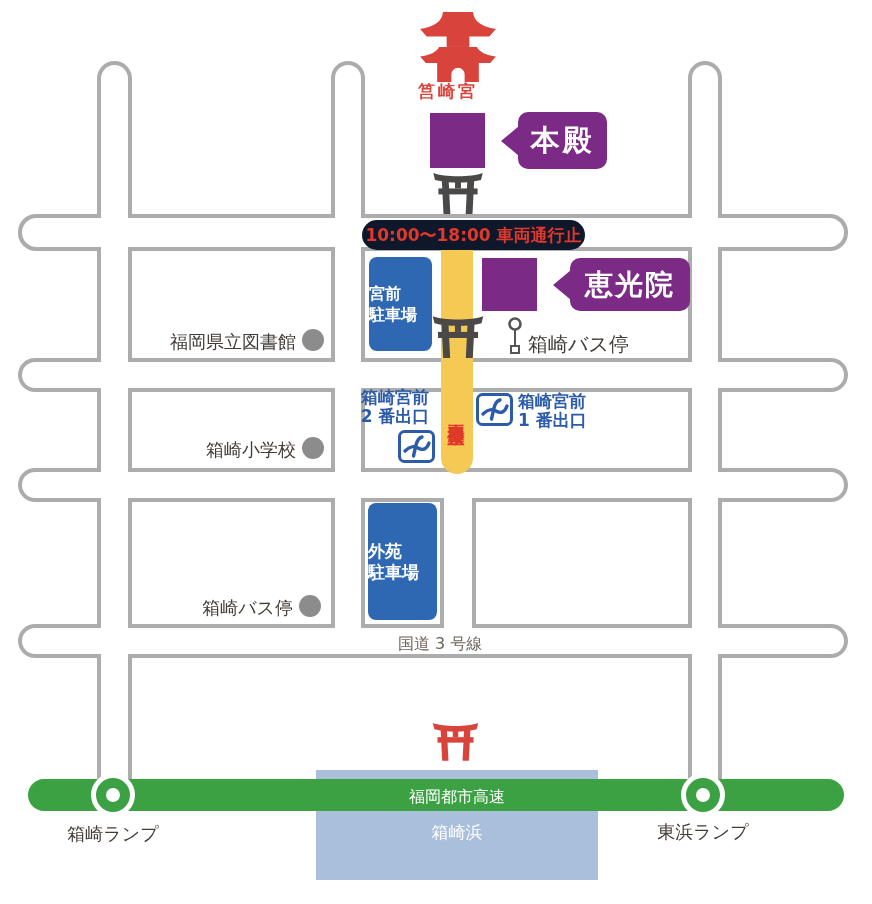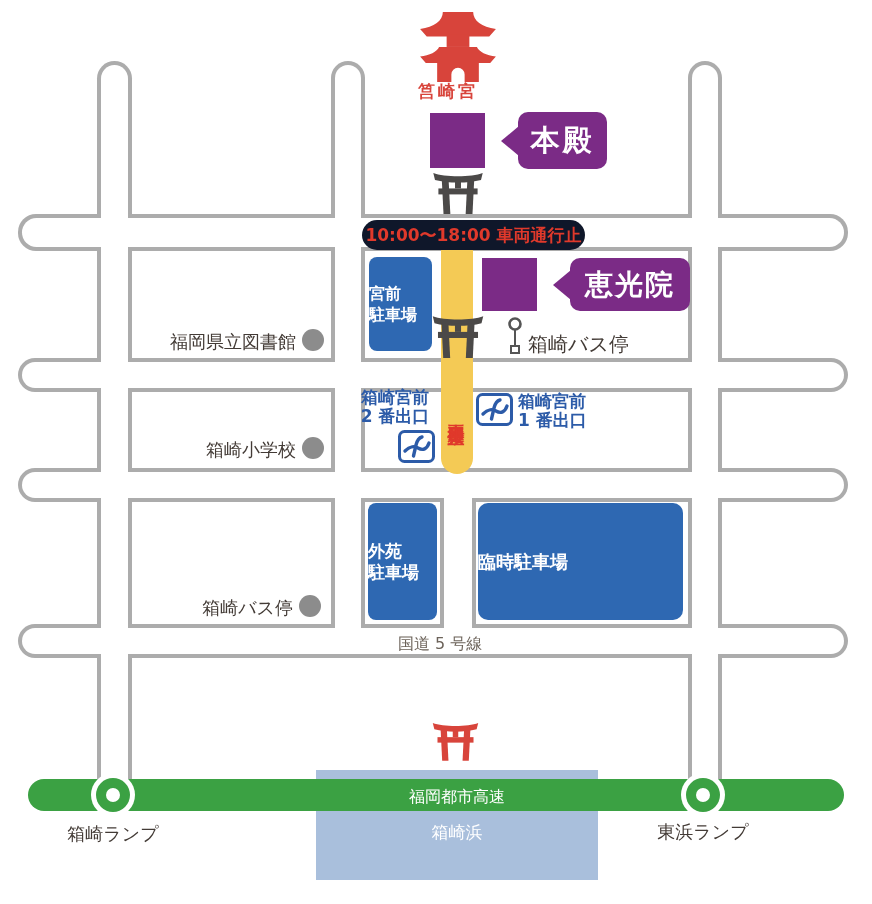--- a/index.html
+++ b/index.html
@@ -160,25 +160,22 @@
   </div>
   <div class="sub" style="left:518px;top:392px;">
     <div>箱崎宮前</div>
     <div>1 番出口</div>
   </div>
 
   <div class="park" style="left:368px;top:503px;width:69px;height:117px;font-size:17px;">
     <span>外苑</span>
     <span>駐車場</span>
   </div>
-  <div class="park" style="left:478px;top:503px;width:205px;height:117px;border-radius:10px;font-size:18px;">
-    <span>臨時駐車場</span>
-  </div>
-
-  <div class="lbl" style="left:398px;top:634px;font-size:16px;color:#6B6259;">国道 5 号線</div>
+
+  <div class="lbl" style="left:398px;top:634px;font-size:16px;color:#6B6259;">国道 3 号線</div>
 
   <div class="abs" style="left:432px;top:716px;z-index:6;">
     <svg width="47" height="47" viewBox="0 0 60 54" fill="#D8443B">
       <path d="M1,6 C14,11 46,11 59,6 L57,14 C42,18 18,18 3,14 Z"></path>
       <rect x="26.5" y="14" width="7" height="10"></rect>
       <rect x="7" y="24" width="46" height="7"></rect>
       <path d="M11,14 L19,14 L21,54 L13,54 Z"></path>
       <path d="M41,14 L49,14 L47,54 L39,54 Z"></path>
     </svg>
   </div>

